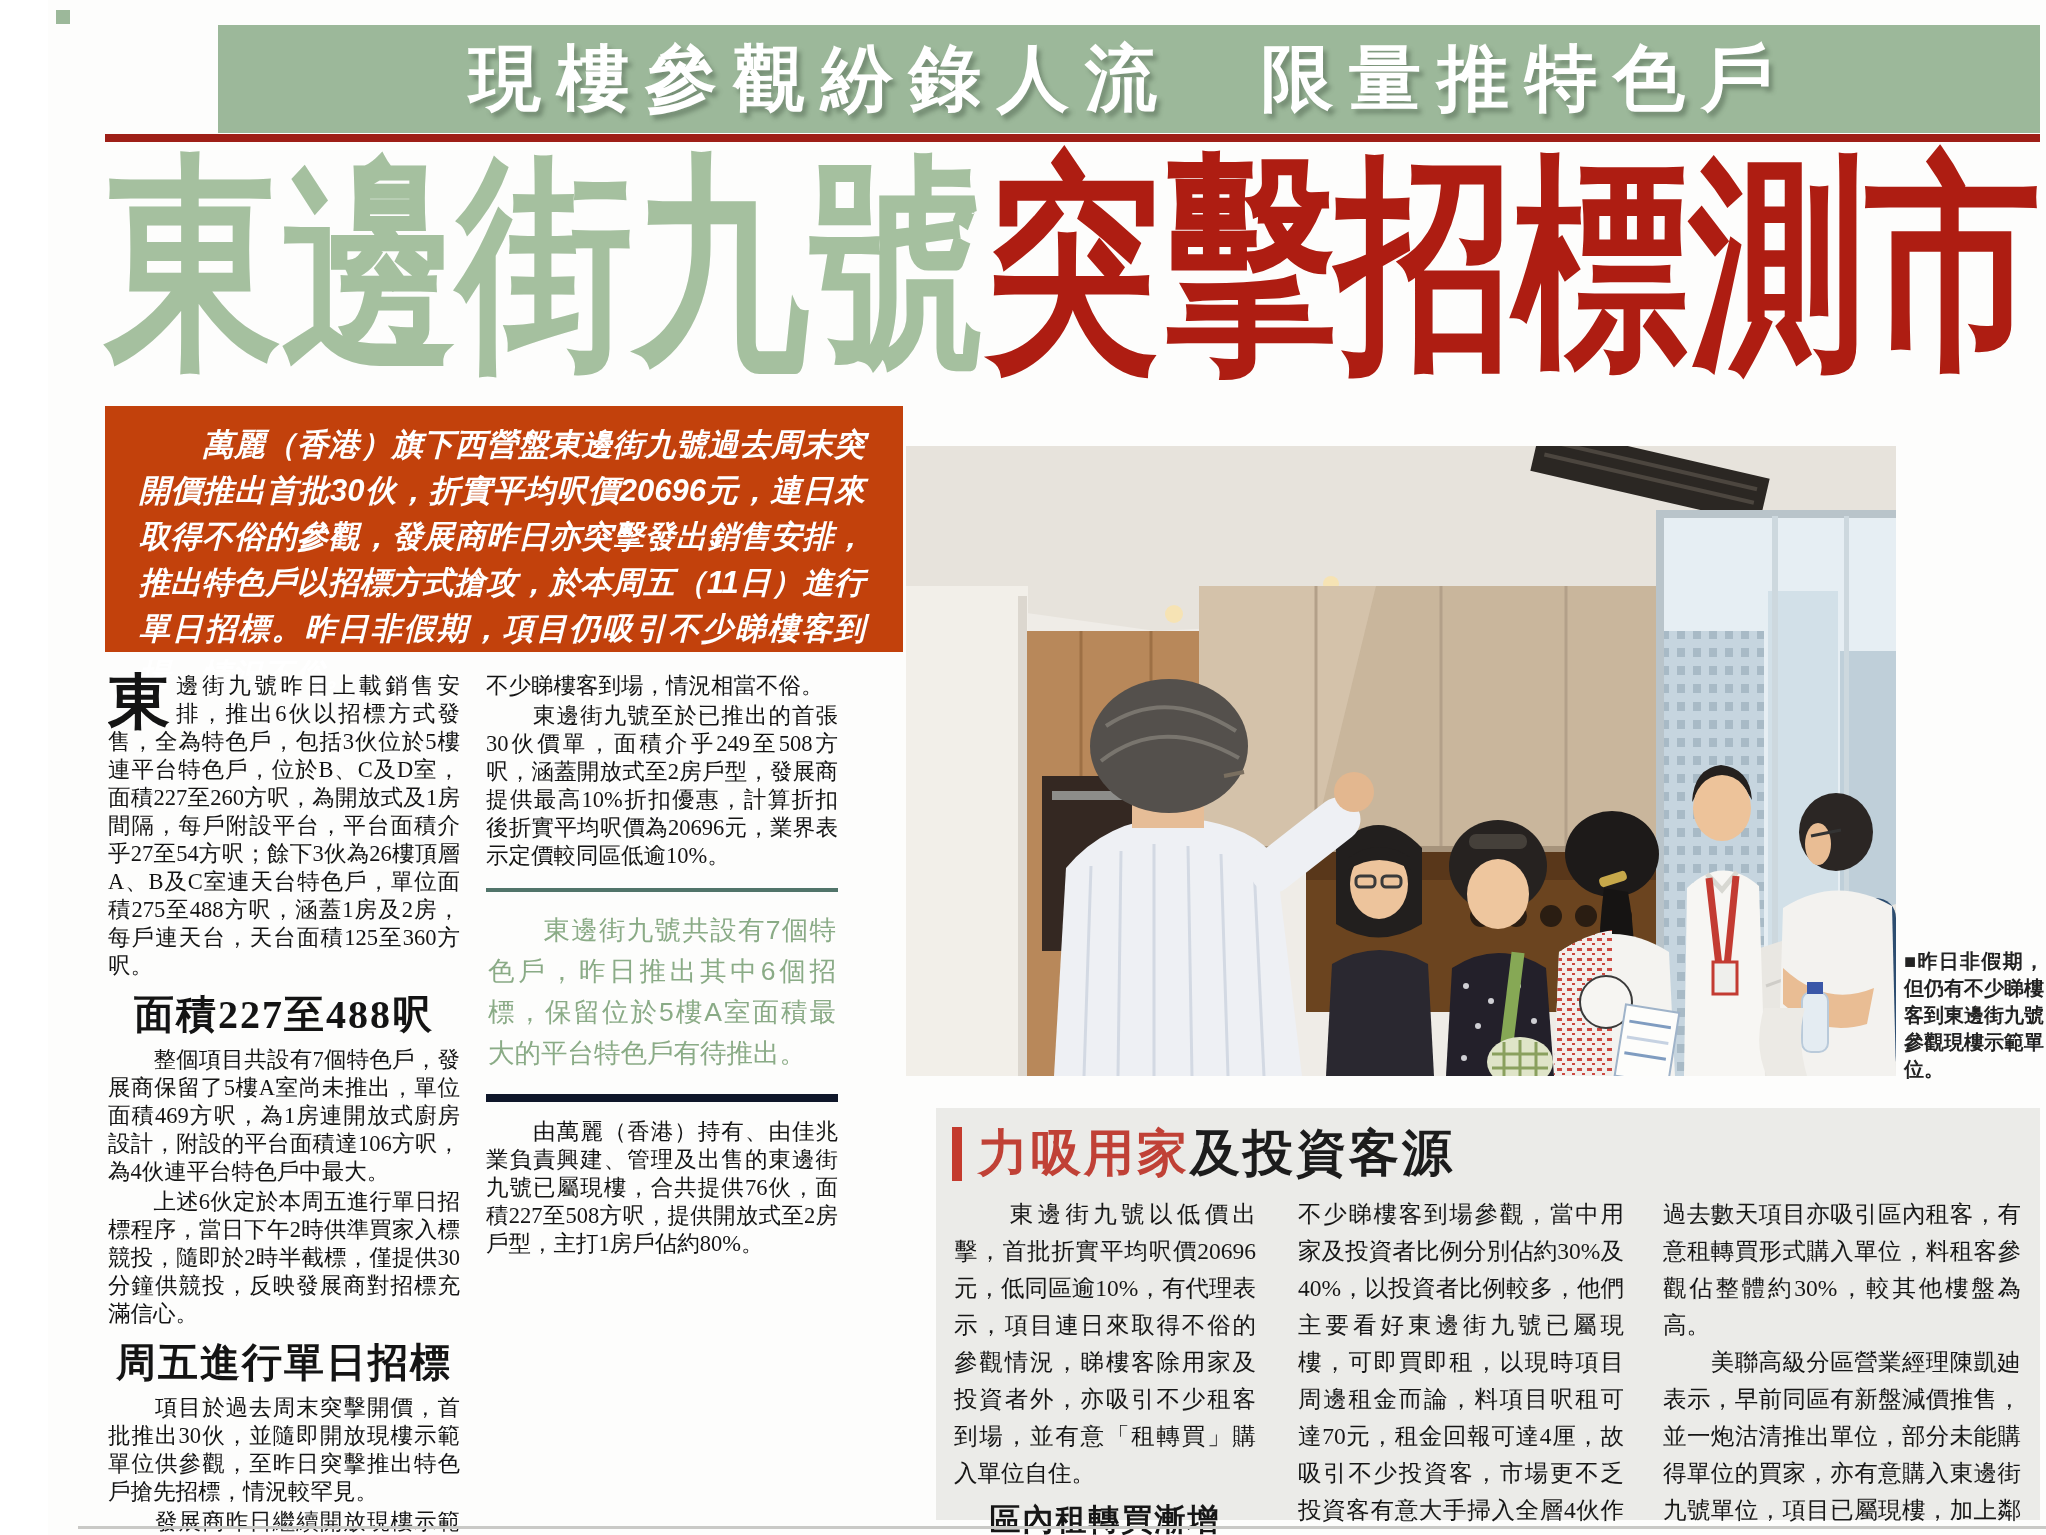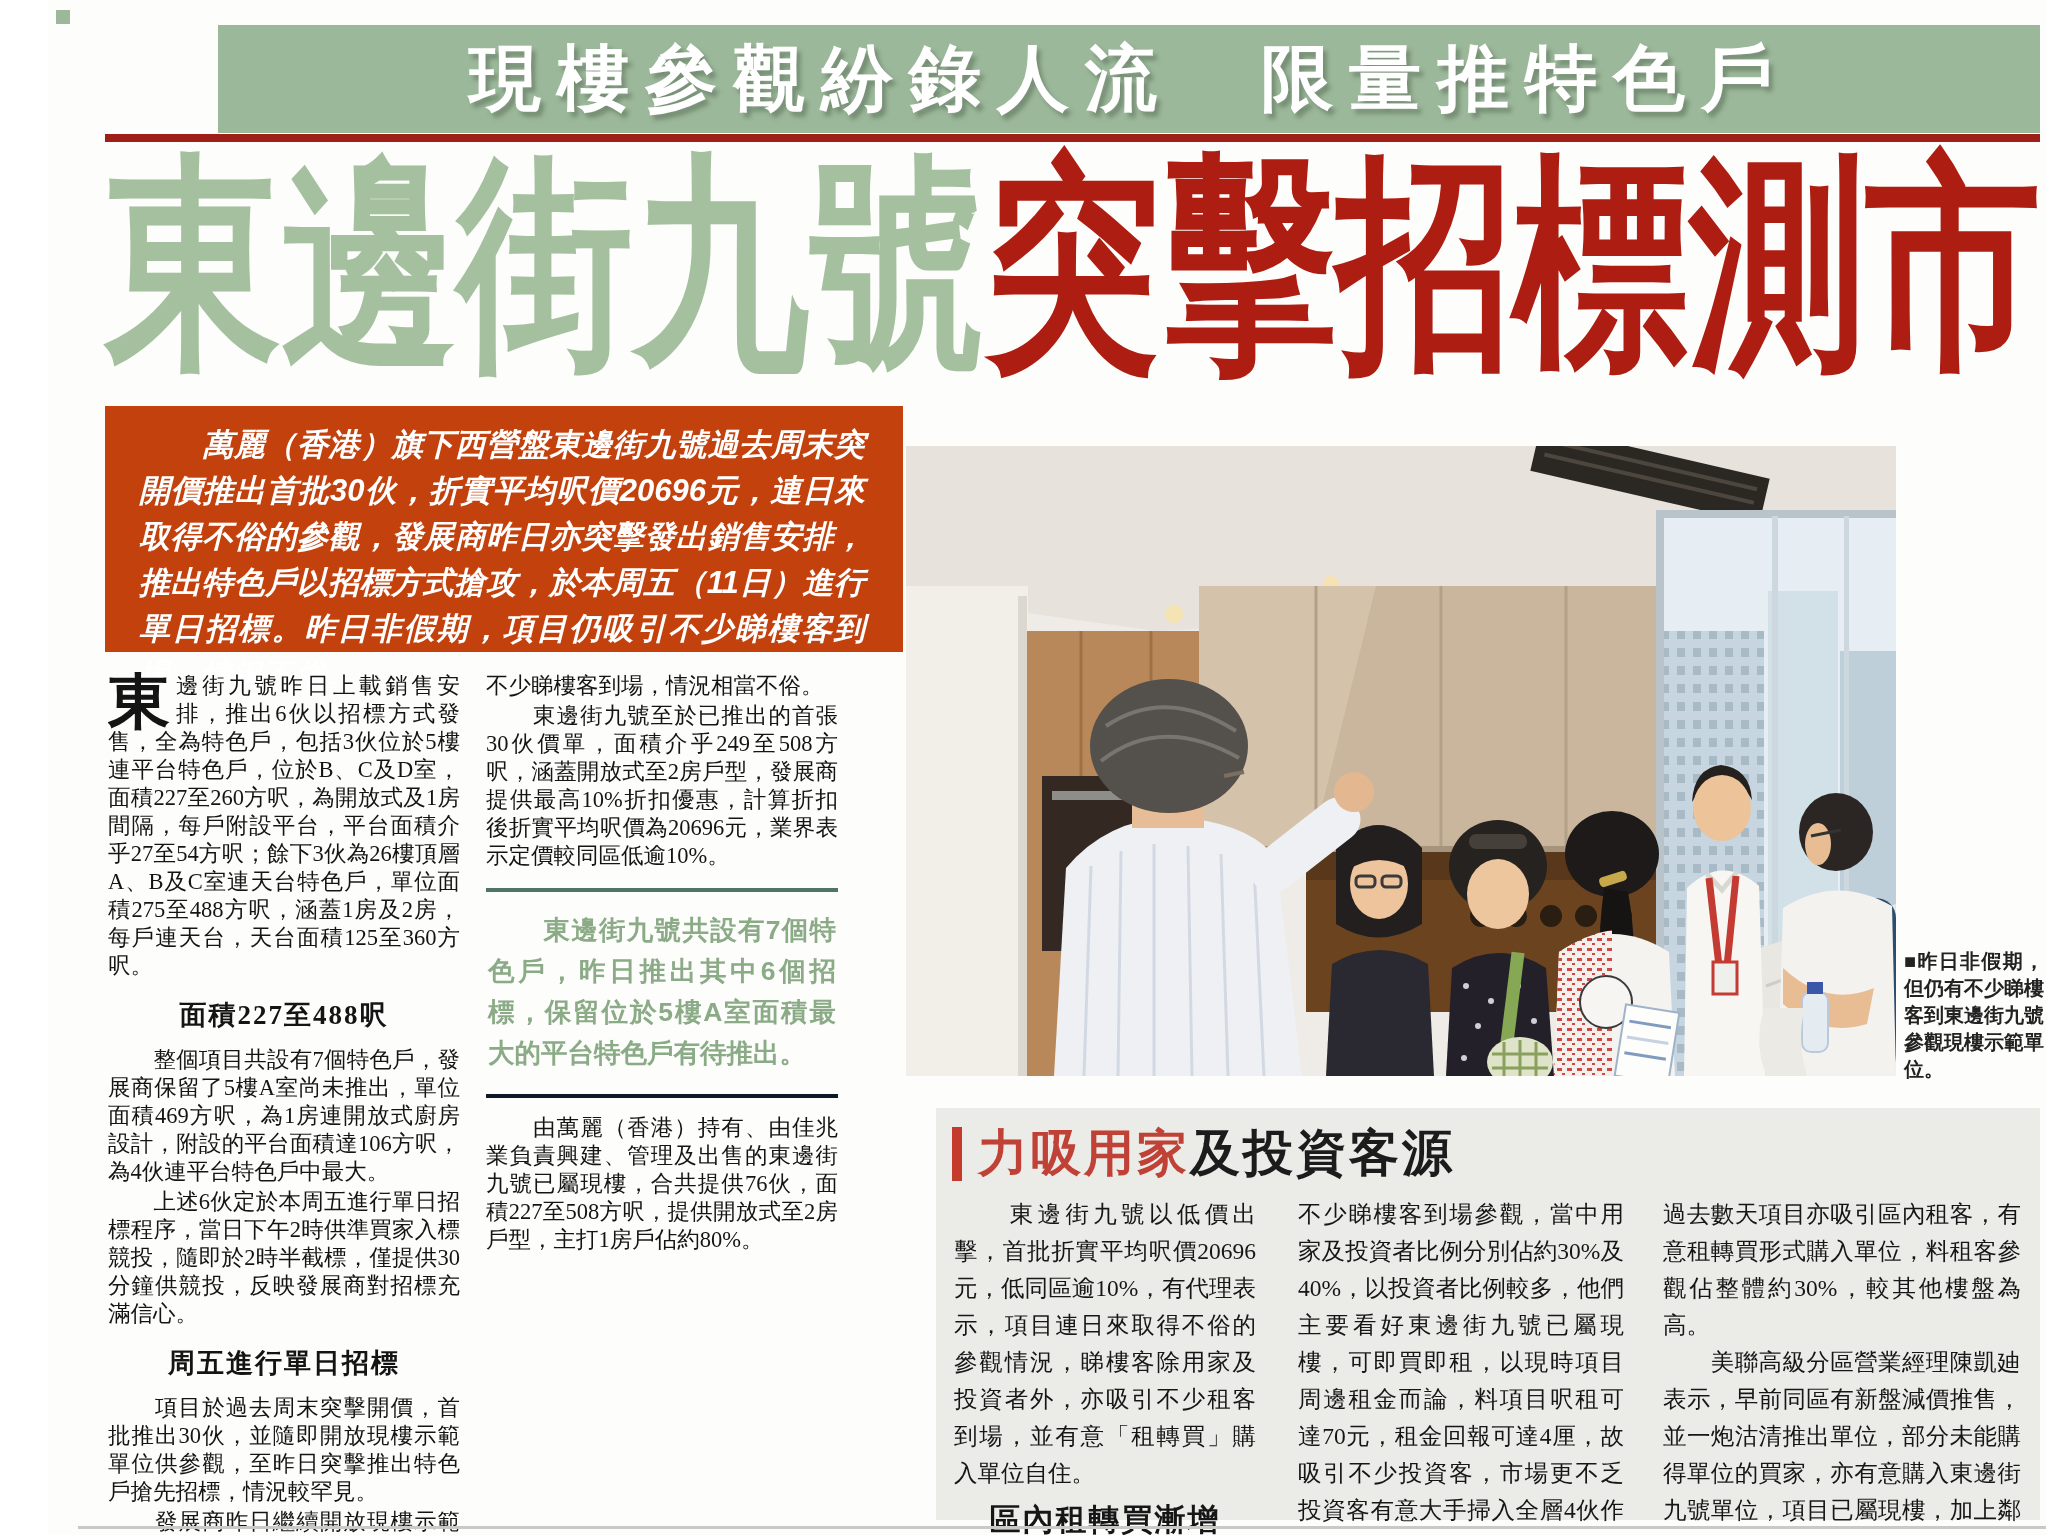--- a/index.html
+++ b/index.html
@@ -25,24 +25,24 @@
             box-sizing:border-box;padding:16px 38px 0 34px;}
   #lead-box p{margin:0;font-family:"Liberation Sans","DejaVu Sans",sans-serif;
             font-style:italic;font-weight:600;color:#ffffff;font-size:31px;line-height:46px;
             text-align:justify;}
   
   .body-col{font-size:22.5px;line-height:28px;text-align:justify;color:#141414;}
   #col-1{left:60px;top:672px;width:352px;height:863px;overflow:hidden;}
   #col-2{left:438px;top:672px;width:352px;height:863px;overflow:hidden;}
   .body-col p{margin:0 0 2px 0;}
   .drop-cap{float:left;font-size:62px;line-height:54px;font-weight:700;padding:2px 6px 0 0;}
-  .col-head{font-size:27px;font-weight:700;text-align:center;letter-spacing:2px;
+  .col-head{font-size:40px;font-weight:700;text-align:center;letter-spacing:2px;
             margin:16px 0 12px 0;line-height:38px;}
-  .pull-quote{border-top:4px solid #51746a;border-bottom:4px solid #0f172a;
-            margin:18px 0 16px 0;padding:18px 2px 20px 2px;font-weight:bold;}
+  .pull-quote{border-top:4px solid #51746a;border-bottom:8px solid #0f172a;
+            margin:18px 0 16px 0;padding:18px 2px 20px 2px;}
   .pull-quote p{font-family:"Liberation Sans","DejaVu Sans",sans-serif;color:#8aab86;
             font-size:26.5px;line-height:41px;margin:0;text-align:justify;}
   
   #photo{left:858px;top:446px;width:990px;height:630px;background:#e8e5e0;}
   #photo svg{display:block;width:990px;height:630px;}
   
   #photo-caption{left:1856px;top:948px;width:140px;
             font-family:"Liberation Sans","DejaVu Sans",sans-serif;font-weight:600;
             font-size:20px;line-height:27px;color:#222;text-align:justify;}
   

